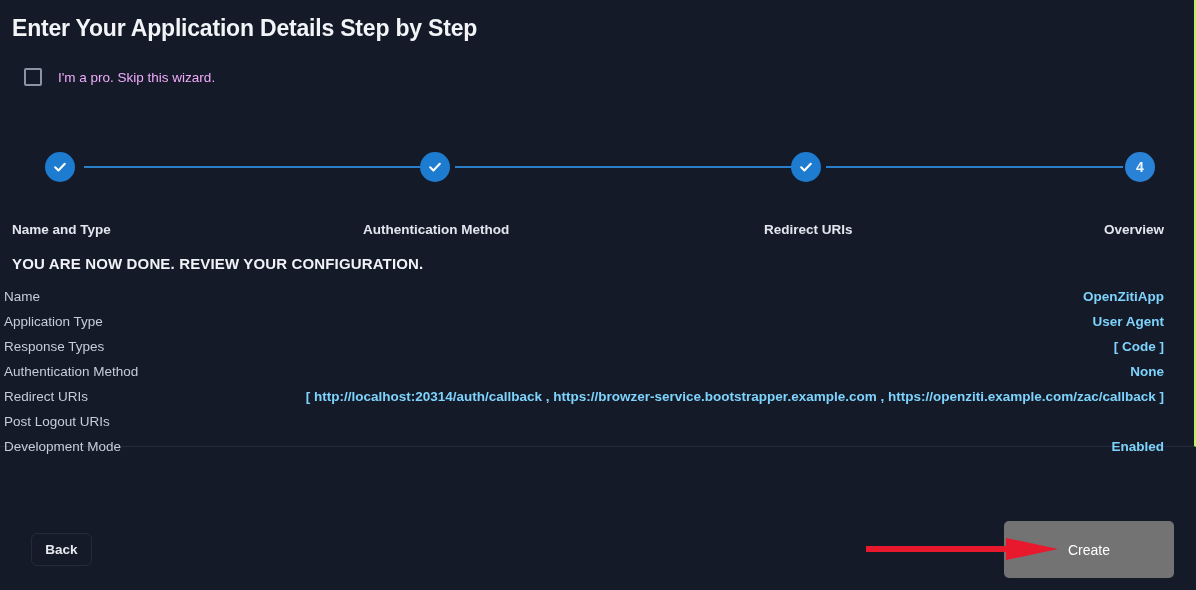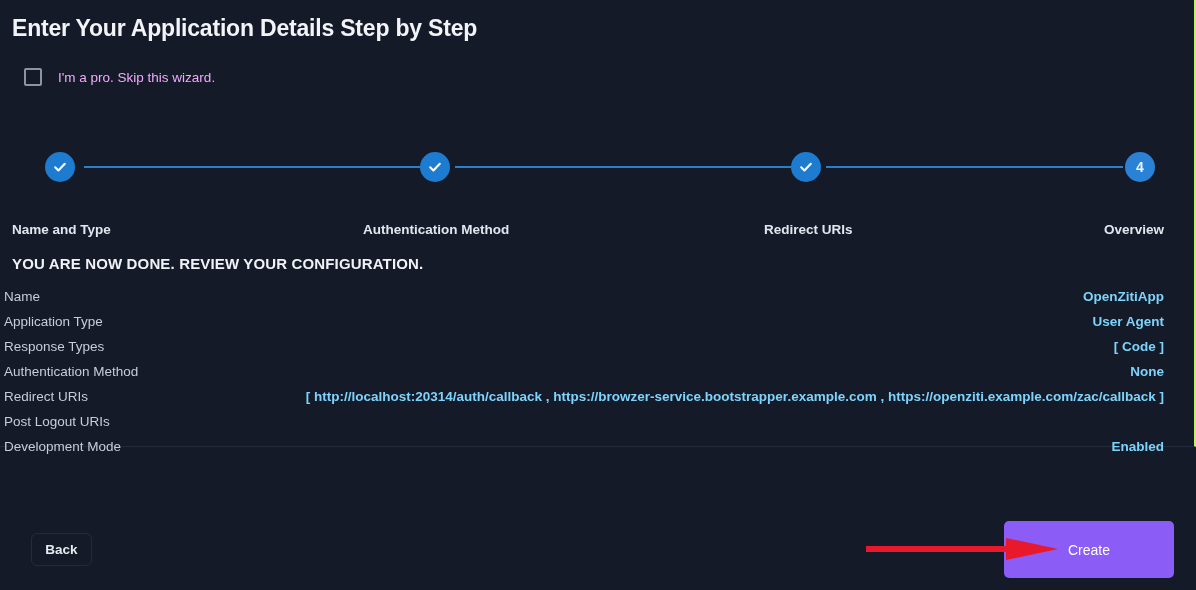--- a/index.html
+++ b/index.html
@@ -180,21 +180,21 @@
 
   .btn-create {
     position: absolute;
     left: 1004px;
     top: 521px;
     width: 170px;
     height: 57px;
     box-sizing: border-box;
     border: none;
     border-radius: 5px;
-    background: #8b5cf6;
+    background: #737373;
     color: #ffffff;
     font-family: "Liberation Sans", sans-serif;
     font-size: 14px;
     font-weight: 400;
     cursor: pointer;
     display: flex;
     align-items: center;
     justify-content: center;
   }
 

